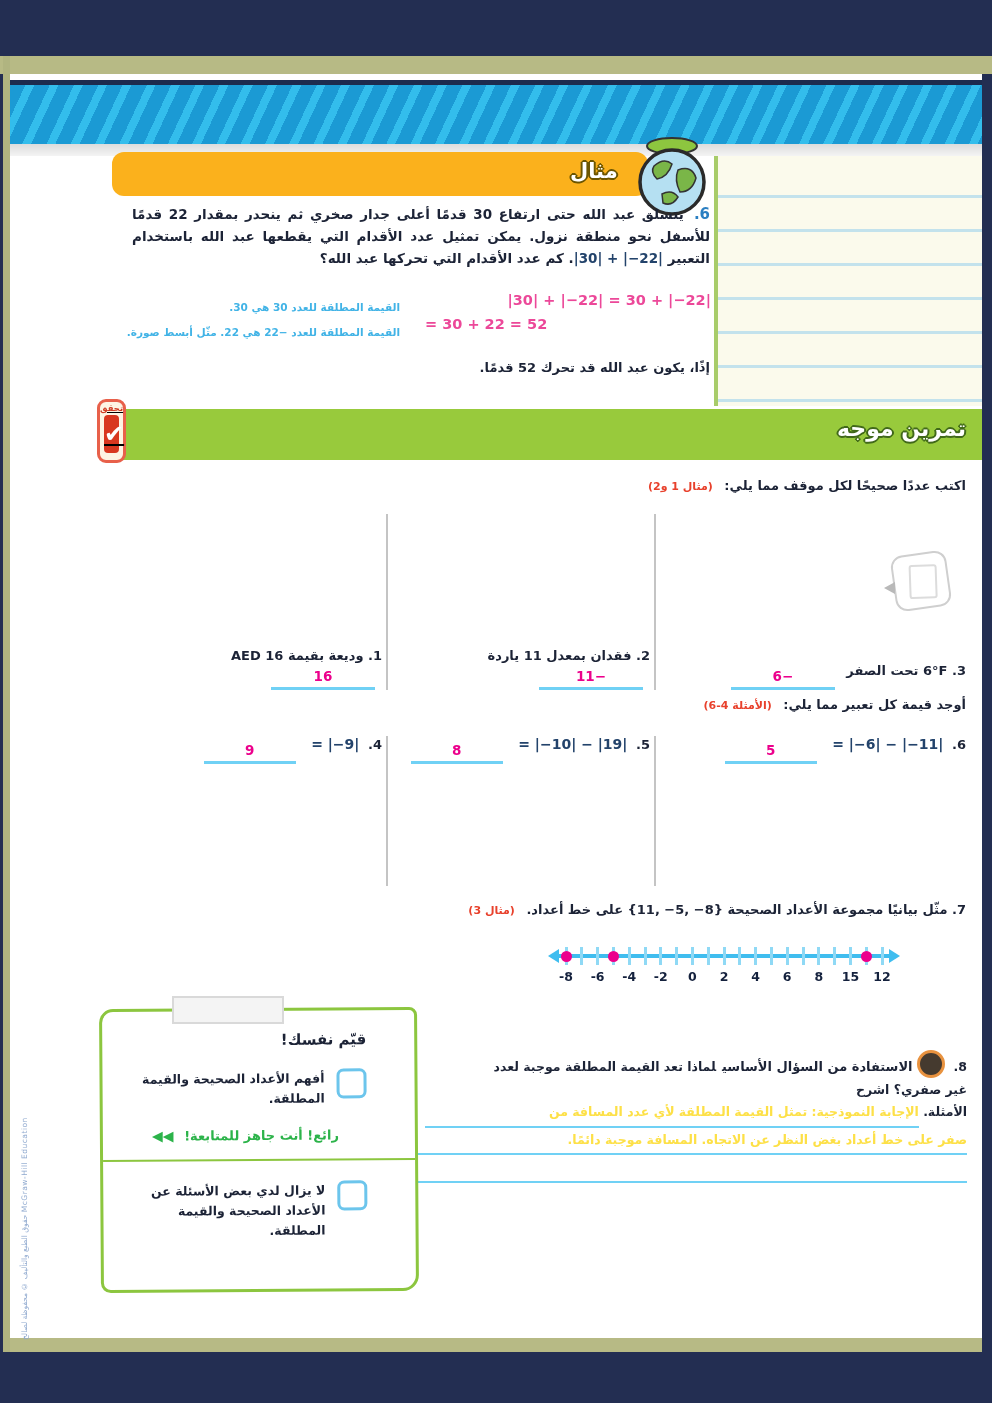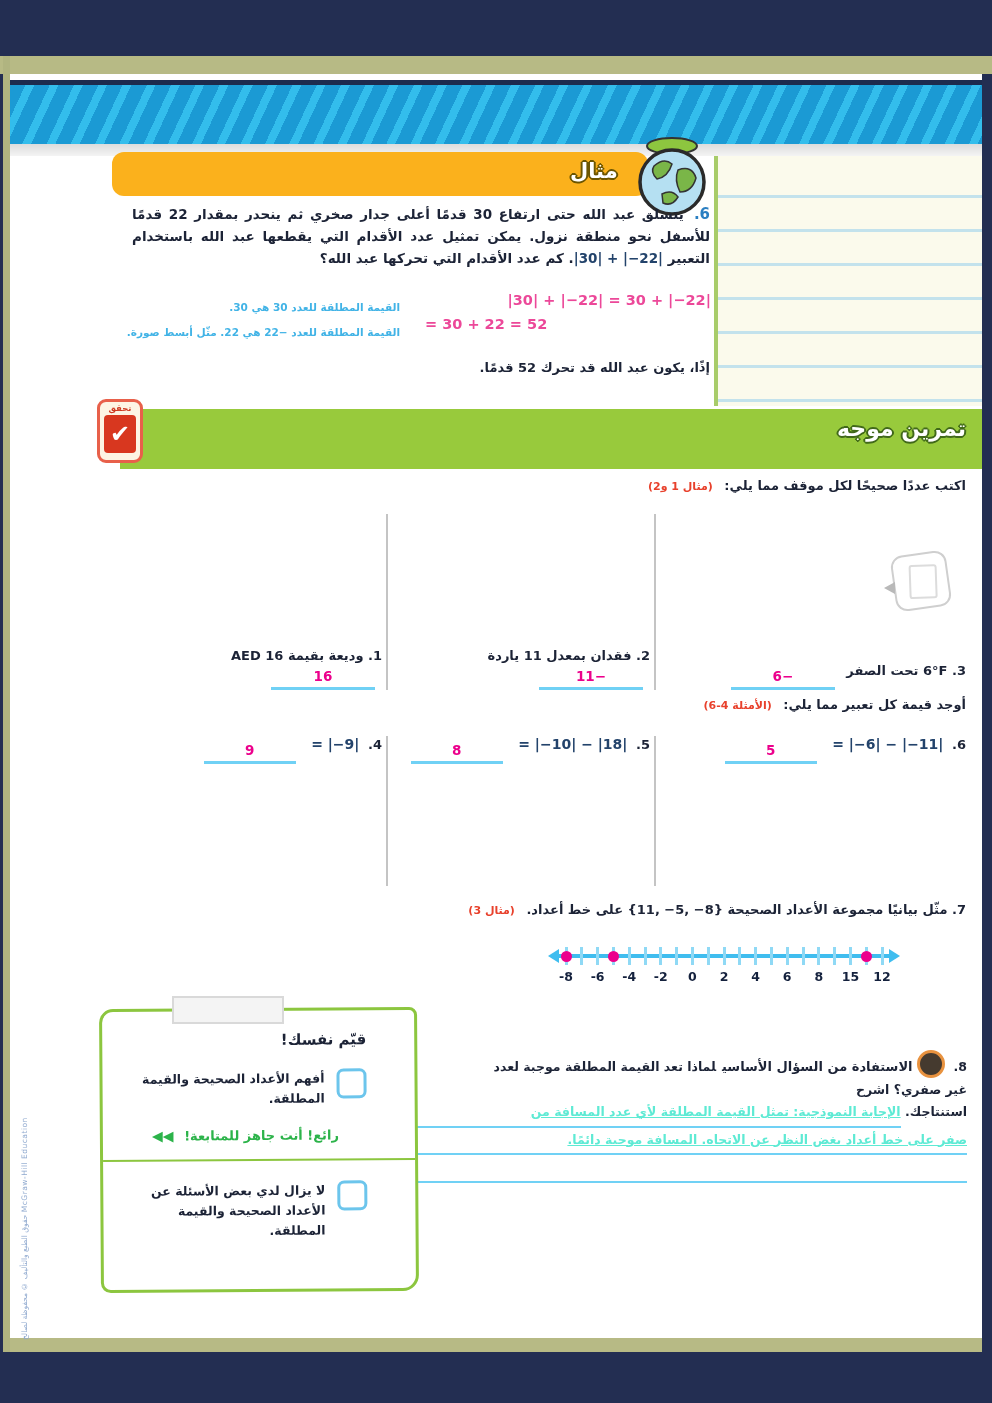--- a/index.html
+++ b/index.html
@@ -45,26 +45,26 @@
   .work .l1{text-align:right;direction:ltr;}
   .work .l2{text-align:left;direction:ltr;margin-top:8px;}
 
   .annotations{position:absolute;left:112px;top:300px;width:288px;direction:rtl;
     text-align:right;color:#41b3e6;font-size:10.5px;font-weight:bold;line-height:1.5;}
   .annotations .a2{margin-top:9px;}
 
   .conclusion{position:absolute;left:420px;top:360px;width:290px;direction:rtl;
     text-align:right;font-size:13px;font-weight:bold;color:#1c2336;}
 
-  .green-banner{position:absolute;left:120px;top:409px;width:862px;height:60px;background:#98ca3c;}
+  .green-banner{position:absolute;left:120px;top:409px;width:862px;height:51px;background:#98ca3c;}
   .gp-label{position:absolute;right:16px;top:7px;font-size:22px;font-weight:bold;color:#fff;
     text-shadow:-2px 0 #41691a,2px 0 #41691a,0 -2px #41691a,0 2px #41691a,-1px -1px #41691a,1px 1px #41691a,1px -1px #41691a,-1px 1px #41691a;}
 
-  .check-icon{position:absolute;left:97px;top:399px;width:46px;height:64px;background:#fdf4e3;
-    border:3px solid #e8604a;border-radius:9px;box-sizing:border-box;}
+  .check-icon{position:absolute;left:97px;top:399px;width:29px;height:64px;background:#fdf4e3;
+    border:3px solid #e8604a;border-radius:9px;box-sizing:border-box;text-decoration:underline;}
   .check-top{font-size:8.5px;color:#cf3a22;text-align:center;font-weight:bold;padding-top:1px;}
   .check-body{margin:2px 4px 0 4px;height:38px;background:#d8371f;border-radius:4px;color:#fff;
     text-align:center;font-size:24px;line-height:38px;}
 
   .instr{position:absolute;left:420px;width:546px;direction:rtl;text-align:right;
     font-size:13px;font-weight:bold;color:#1c2336;}
   .instr1{top:478px;}
   .instr2{top:697px;}
   .ref{color:#e8412c;font-size:11px;font-weight:bold;margin-right:7px;}
 
@@ -105,21 +105,21 @@
   .nl-label{position:absolute;top:31px;width:26px;text-align:center;font-size:12.5px;
     font-weight:bold;color:#14213d;}
   .nl-dot{position:absolute;top:12.5px;width:11px;height:11px;border-radius:50%;background:#ec008c;}
 
   .q8{position:absolute;left:405px;top:1050px;width:562px;direction:rtl;text-align:right;
     font-size:12.5px;font-weight:bold;color:#1c2336;line-height:1.8;}
   .q8 .q8num{margin-left:5px;}
   .q8-icon{display:inline-block;width:22px;height:22px;border-radius:50%;background:#453a2f;
     border:3px solid #e8923f;vertical-align:-7px;margin:0 4px;box-sizing:content-box;}
   .q8 .boldlabel{font-size:13px;margin-left:6px;}
-  .pink{color:#5eead4;font-weight:bold;text-decoration:underline;}
+  .pink{color:#fde047;font-weight:bold;}
   .ansrow{border-bottom:2.5px solid #70d1f5;padding-bottom:2px;}
   .q8 .line3 .pinkpart{display:inline-block;border-bottom:2.5px solid #70d1f5;padding-bottom:2px;width:494px;}
   .q8 .line4{display:block;margin-top:1px;}
   .q8 .line5{display:block;height:24px;border-bottom:2.5px solid #70d1f5;margin-top:2px;}
 
   .selfbox{position:absolute;left:100px;top:1008px;width:318px;height:284px;background:#fff;
     border:3px solid #8cc63f;border-radius:14px 8px 16px 10px;transform:rotate(-0.4deg);
     box-sizing:border-box;direction:rtl;padding:20px 48px 0 16px;}
   .sc-title{font-size:15px;font-weight:bold;color:#1c2336;}
   .sc-row{display:flex;gap:12px;margin-top:20px;align-items:flex-start;}
@@ -225,21 +225,21 @@
 
   <div class="qrow row2">
     <div class="qcol c1">
       <span>4.</span>
       <span class="mathexpr">= |−9|</span>
       <span class="ansline">9</span>
     </div>
     <div class="vdiv"></div>
     <div class="qcol c2">
       <span>5.</span>
-      <span class="mathexpr">= |−10| − |18|</span>
+      <span class="mathexpr">= |−10| − |19|</span>
       <span class="ansline">8</span>
     </div>
     <div class="vdiv"></div>
     <div class="qcol c3">
       <span>6.</span>
       <span class="mathexpr">= |−6| − |−11|</span>
       <span class="ansline">5</span>
     </div>
   </div>
 
@@ -291,21 +291,21 @@
       <div class="nl-dot" style="left: 51.9px;"></div>
       <div class="nl-dot" style="left: 304.7px;"></div>
     </div>
 
   <div class="q8">
     <div class="line1">
       <span class="q8num">8.</span><span class="q8-icon"></span><span class="boldlabel">الاستفادة من السؤال الأساسي</span><span>لماذا تعد القيمة المطلقة موجبة لعدد</span>
     </div>
     <div class="line2">غير صفري؟ اشرح</div>
     <div class="line3">
-      <span>استنتاجك.</span>
+      <span>الأمثلة.</span>
       <span class="pink pinkpart">الإجابة النموذجية: تمثل القيمة المطلقة لأي عدد المسافة من</span>
     </div>
     <div class="line4 pink ansrow">صفر على خط أعداد بغض النظر عن الاتجاه. المسافة موجبة دائمًا.</div>
     <div class="line5"></div>
   </div>
 
   <div class="selfbox">
     <div class="sc-title">قيّم نفسك!</div>
     <div class="sc-row">
       <div class="sc-check"></div>

